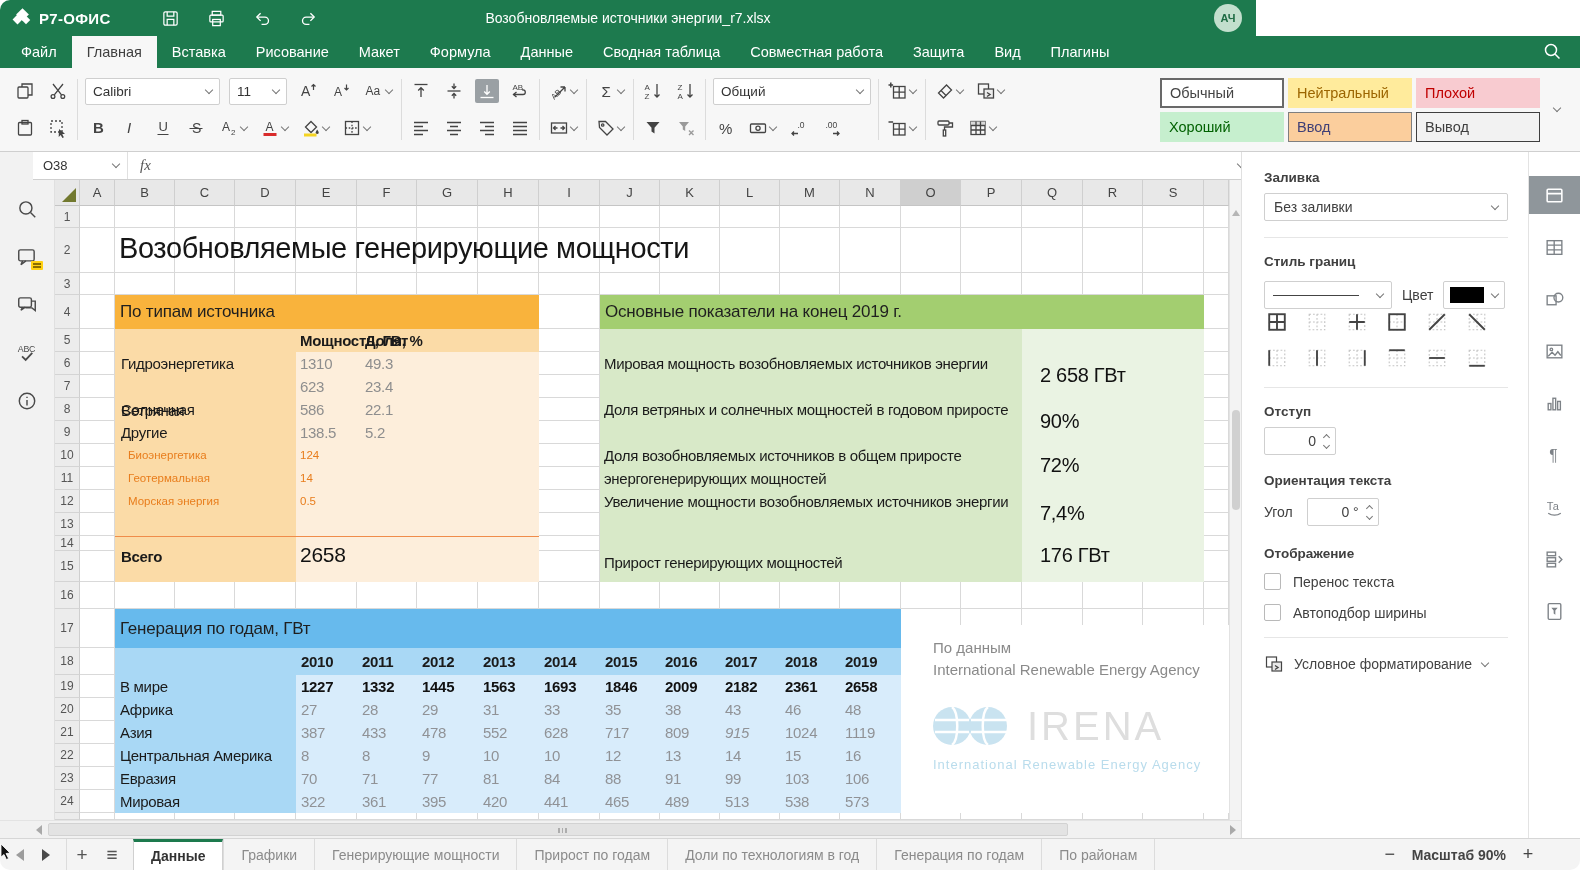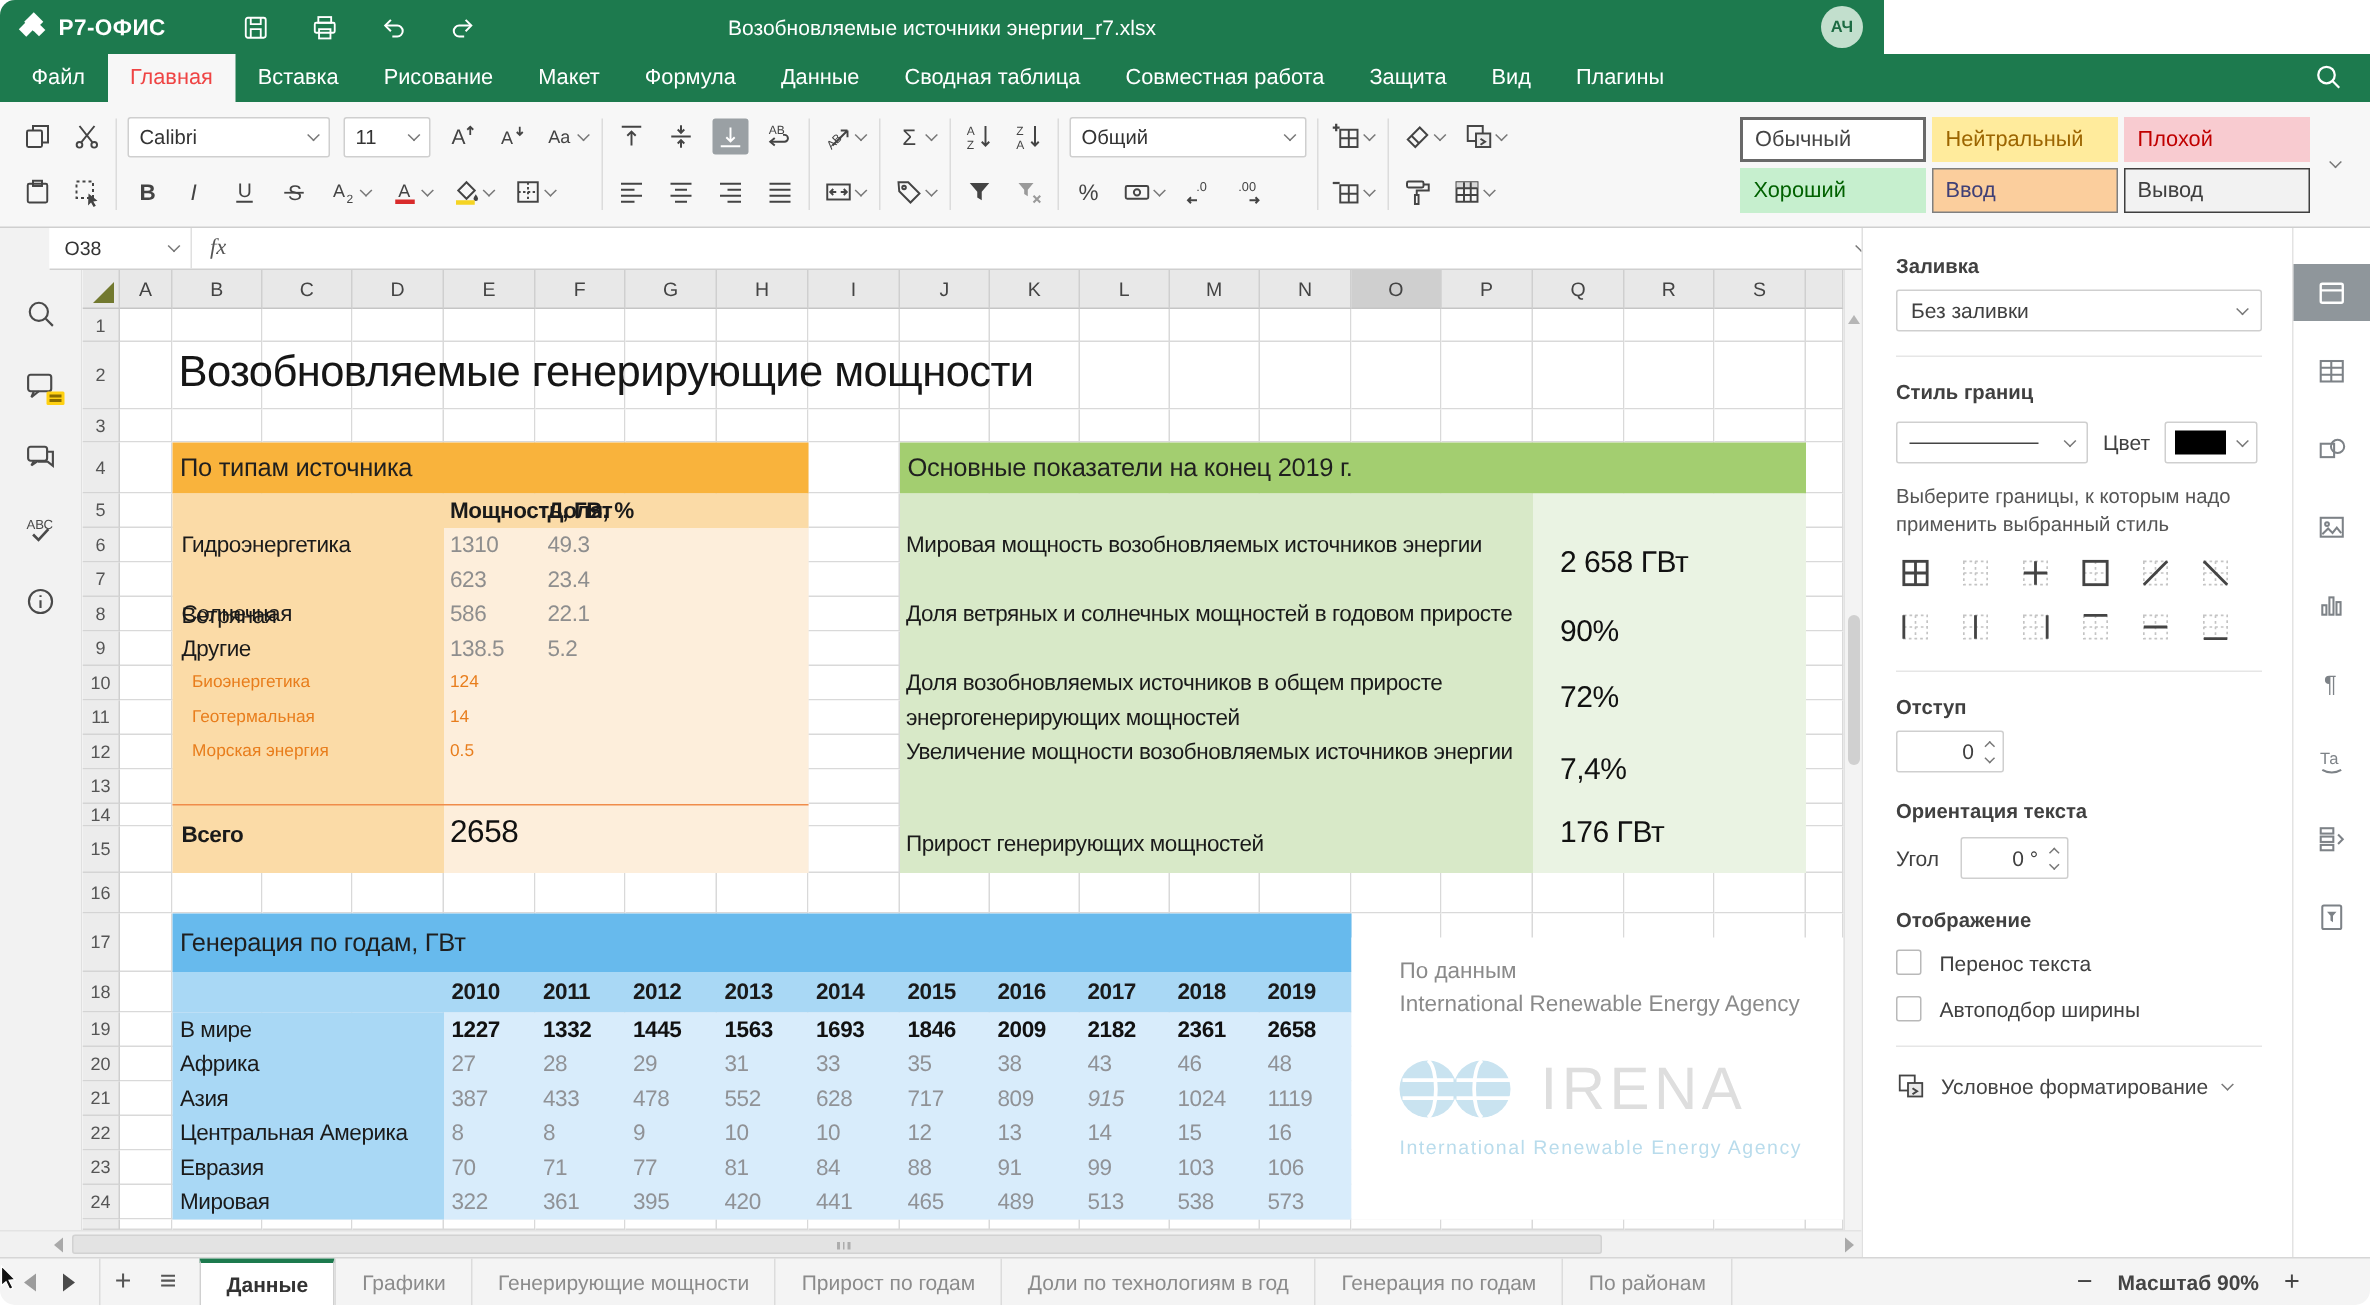--- a/index.html
+++ b/index.html
@@ -23,21 +23,21 @@
   .top-icons{display:flex;gap:22px;margin-left:48px}
   .tibtn{width:24px;height:24px;display:flex;align-items:center;justify-content:center;color:#fff}
   .tibtn svg{width:19px;height:19px}
   .doc-title{position:absolute;left:0;right:0;text-align:center;font-size:14px;pointer-events:none}
   .avatar{position:absolute;right:14px;top:4px;width:28px;height:28px;border-radius:50%;background:#c2dfcd;color:#1d6b43;font-size:11px;font-weight:bold;display:flex;align-items:center;justify-content:center}
 
   
   .menubar{position:absolute;left:0;top:36px;width:1580px;height:32px;background:var(--green);display:flex;align-items:stretch;color:#fff}
   .menu-tabs{display:flex;align-items:stretch;padding-left:6px}
   .mtab{display:flex;align-items:center;padding:0 15px;font-size:14.5px;cursor:default;white-space:nowrap}
-  .mtab.active{background:var(--tb-bg);color:#ef4444}
+  .mtab.active{background:var(--tb-bg);color:#404040}
   .menu-search{position:absolute;right:16px;top:5px;width:22px;height:22px;color:#fff}
   .menu-search svg{width:20px;height:20px}
 
   
   .toolbar{position:absolute;left:0;top:68px;width:1580px;height:84px;background:var(--tb-bg);display:flex;align-items:stretch;padding:5px 6px;border-bottom:1px solid #cfcfcf}
   .tgroup{display:flex;flex-direction:column;justify-content:space-between;padding:2px 7px}
   .trow{display:flex;align-items:center;gap:9px;height:32px}
   .tdiv{width:1px;background:#dcdcdc;margin:6px 0}
   .tbtn{display:flex;align-items:center;gap:2px;color:#444;padding:2px;border-radius:2px}
   .tbtn svg{width:20px;height:20px;display:block}
@@ -1411,21 +1411,20 @@
       <span class="line-select">
           <span class="line-sample"></span>
           <i class="chev"></i>
         </span>
       <span class="clr-lbl">Цвет</span>
       <span class="clr-select">
           <span class="swatch"></span>
           <i class="chev"></i>
         </span>
     </div>
-    <div class="rp-note">Выберите границы, к которым надо применить выбранный стиль</div>
     <div class="bgrid" id="border-grid">
         <span class="bbtn">
           <svg viewBox="0 0 18 18" fill="none">
             <rect x="2" y="2" width="14" height="14" stroke="#c4c4c4" stroke-dasharray="1.6 1.8"></rect>
             <path d="M9 2v14M2 9h14" stroke="#c4c4c4" stroke-dasharray="1.6 1.8"></path>
             <rect x="2" y="2" width="14" height="14" stroke="#444" stroke-width="1.7"></rect>
             <path d="M9 2v14M2 9h14" stroke="#444" stroke-width="1.7"></path>
           </svg>
         </span>
         <span class="bbtn">

